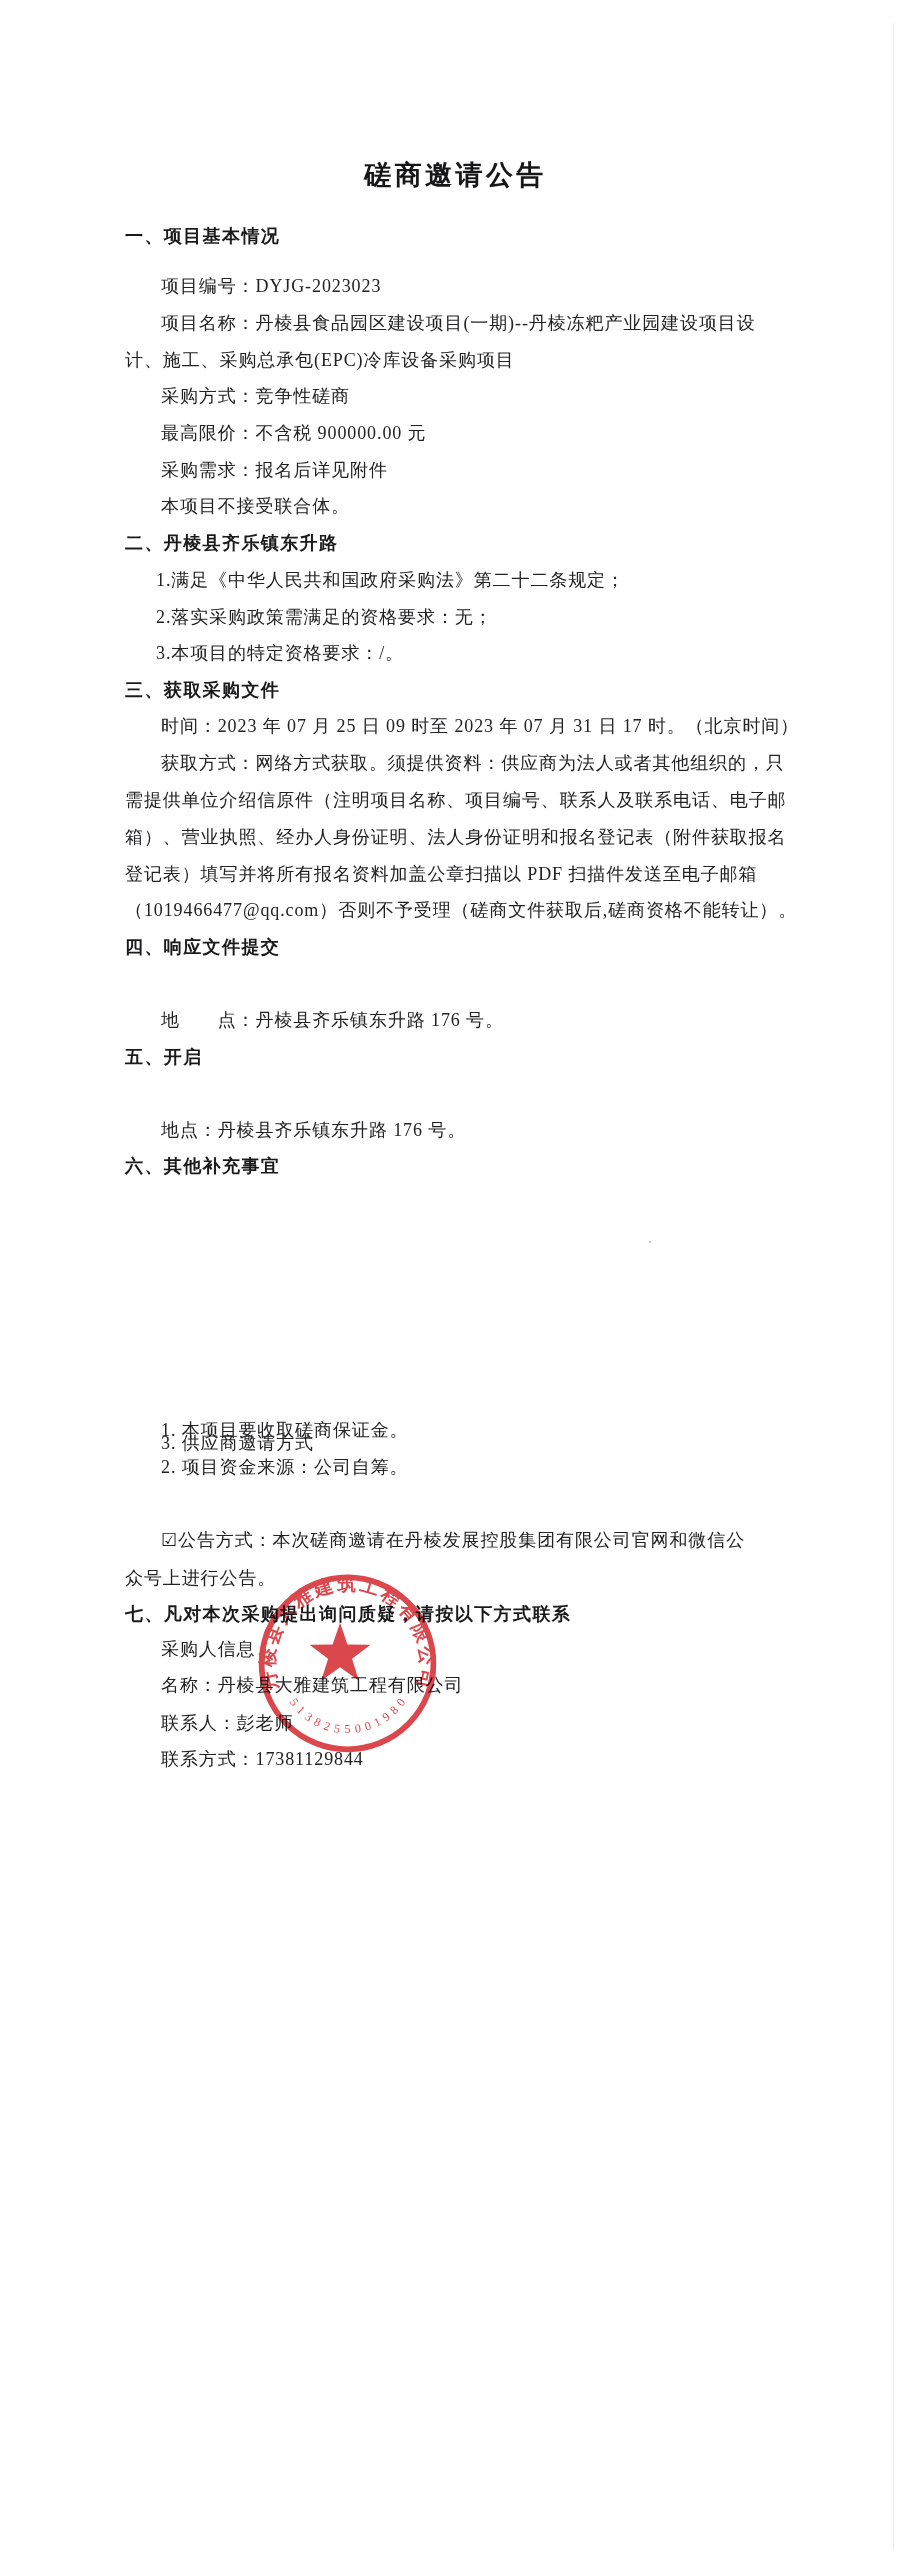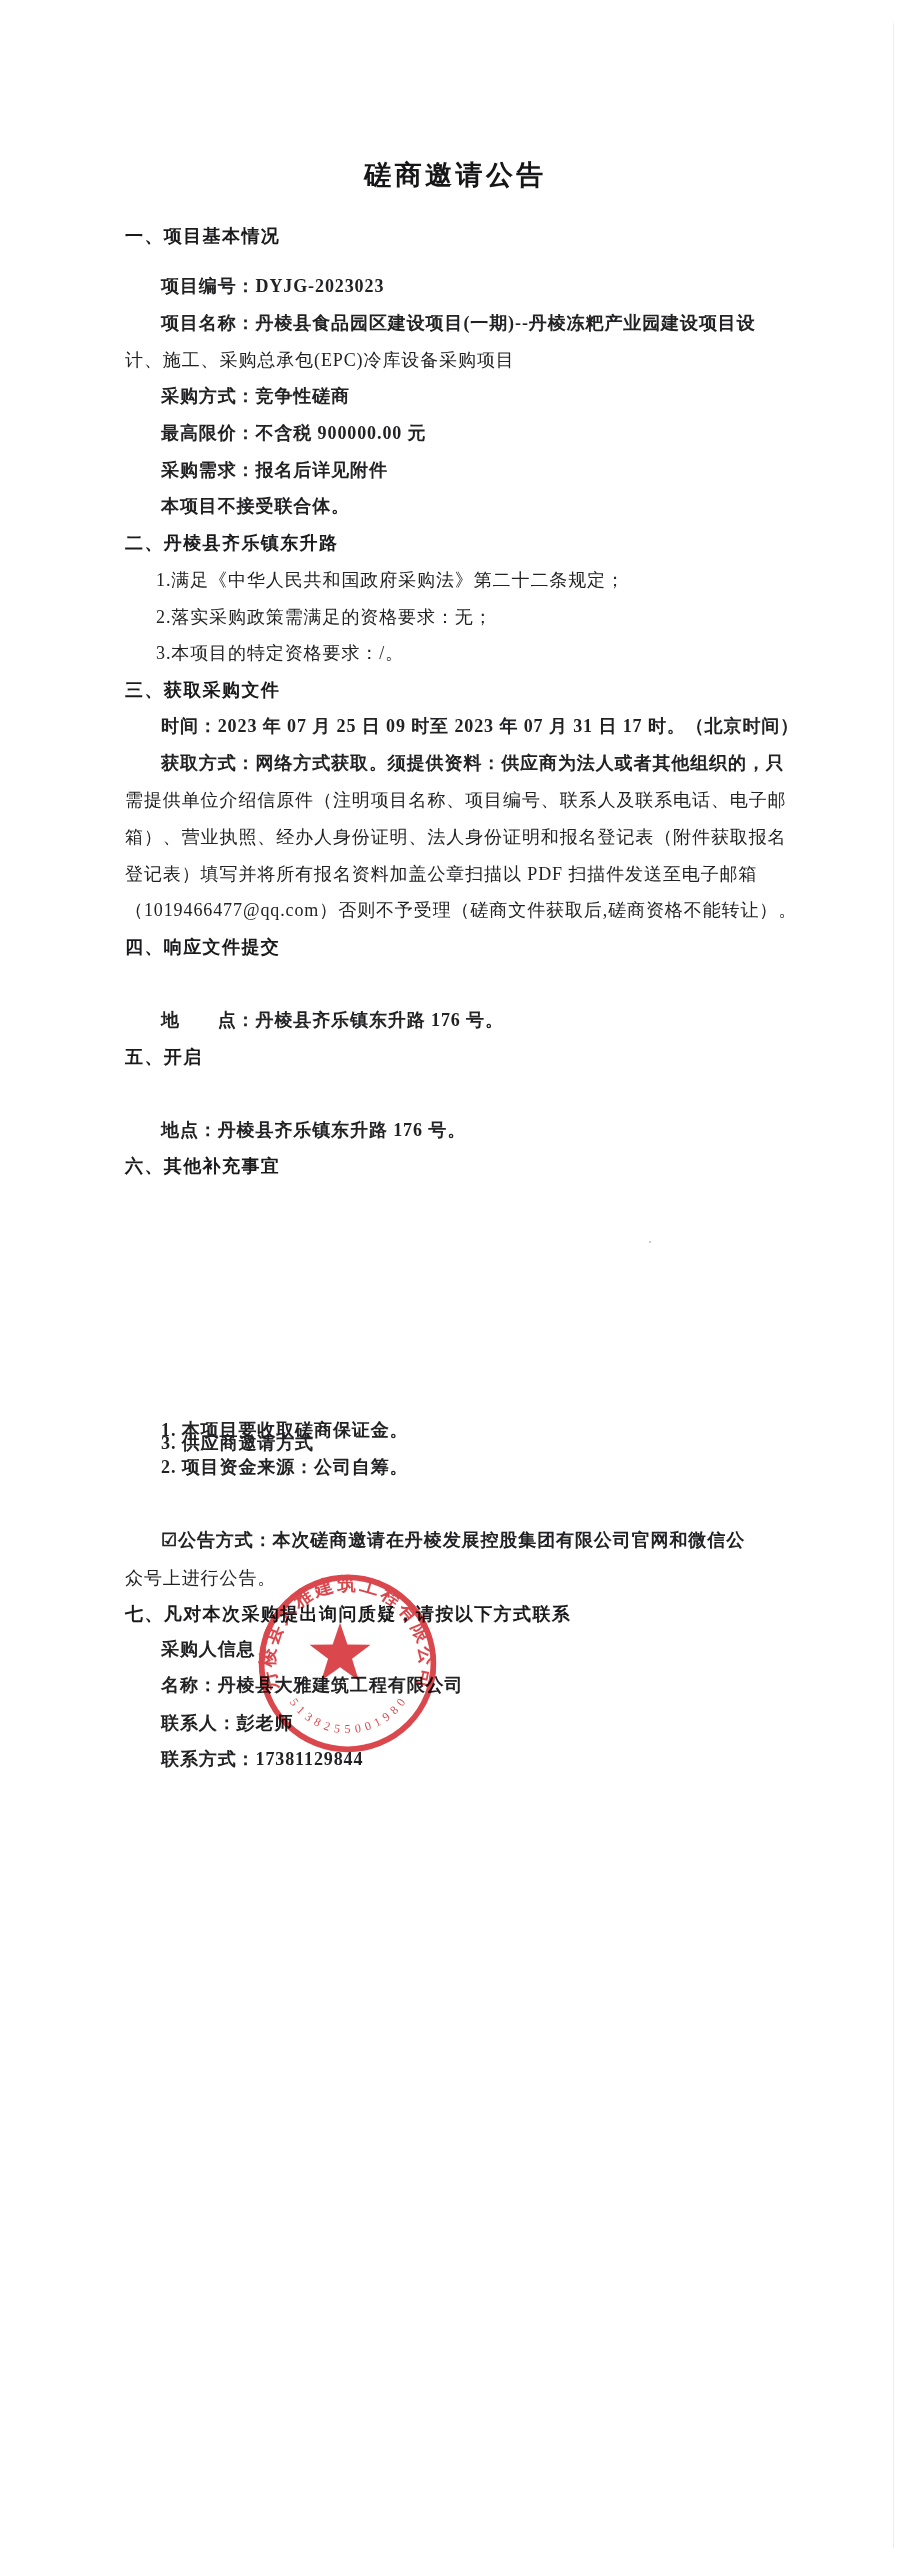--- a/index.html
+++ b/index.html
@@ -29,21 +29,21 @@
     color:#222224;
     line-height:23px;
   }
   .heading{
     left:125px;
     font-family:"Liberation Sans", sans-serif;
     font-weight:bold;
     letter-spacing:1.4px;
     color:#1a1a1c;
   }
-  .ind{left:161px;font-weight:bold;}
+  .ind{left:161px;}
   .num{left:156px;}
   .cont{left:125px;}
   
   .scan-edge{
     position:absolute;left:893px;top:23px;width:1.1px;height:2525px;
     background:rgba(140,140,145,0.16);
   }
   .scan-dot{
     position:absolute;left:649px;top:1241px;width:2.3px;height:1.7px;
     background:rgba(60,60,60,0.35);border-radius:50%;

